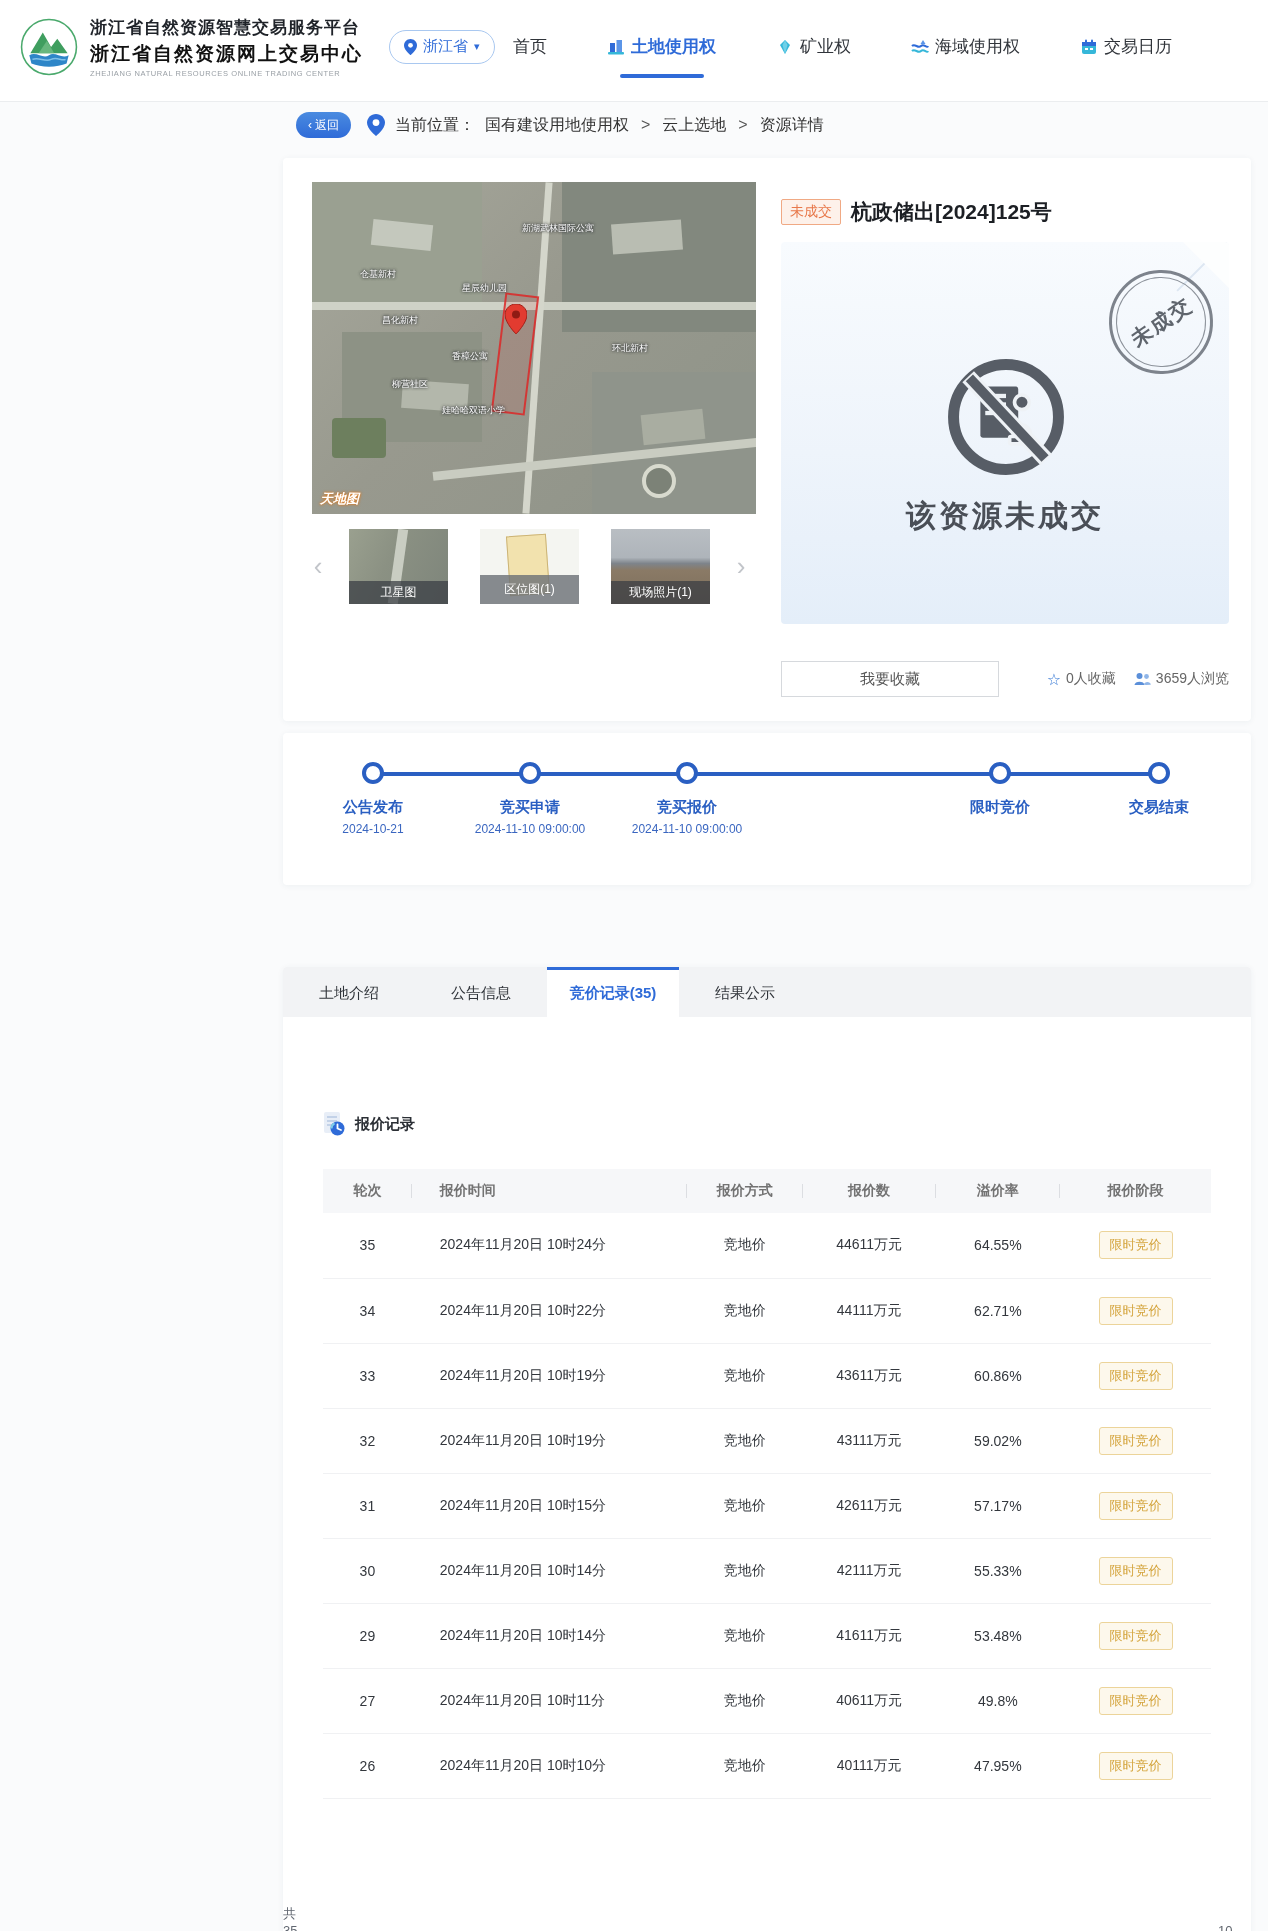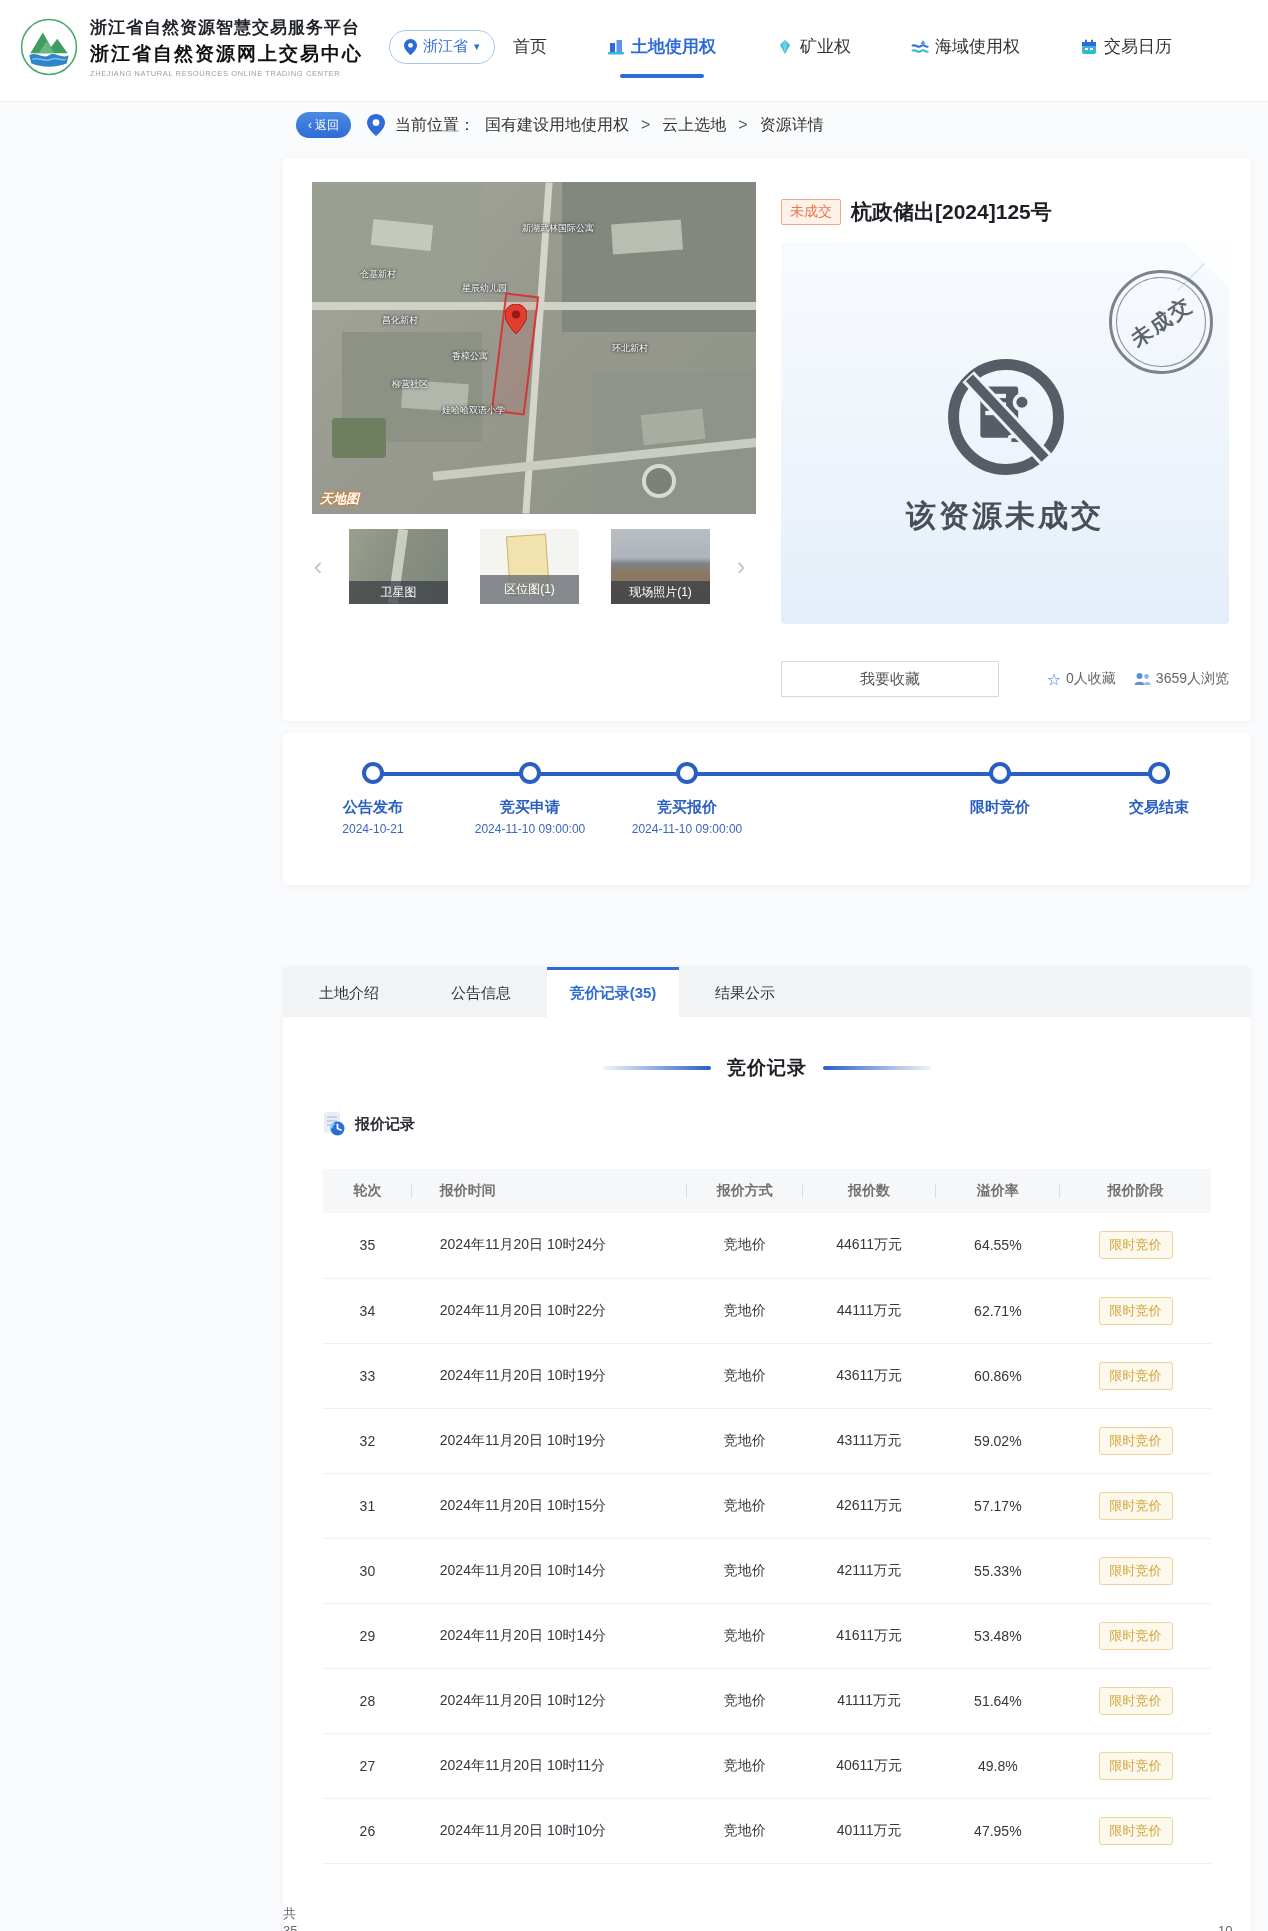--- a/index.html
+++ b/index.html
@@ -365,25 +365,20 @@
   </section>
 
   <section class="card card-table">
     <div class="tab-bar">
       <div class="tab">土地介绍</div>
       <div class="tab">公告信息</div>
       <div class="tab active">竞价记录(35)</div>
       <div class="tab">结果公示</div>
     </div>
 
-    <div class="sec-header">
-      <span class="sec-line l"></span>
-      <span class="sec-title">竞价记录</span>
-      <span class="sec-line r"></span>
-    </div>
 
     <div class="sub-header">
       <svg class="sub-ico" viewBox="0 0 26 26">
         <rect x="3" y="1" width="16" height="21" rx="2" fill="#e8eef7"></rect>
         <rect x="6" y="5" width="10" height="2" fill="#c3d2e8"></rect>
         <rect x="6" y="9" width="10" height="2" fill="#c3d2e8"></rect>
         <rect x="6" y="13" width="7" height="2" fill="#c3d2e8"></rect>
         <circle cx="16.5" cy="17.5" r="7" fill="#2f6bd8"></circle>
         <path d="M16.5 13.5 V17.5 L20 19" stroke="#fff" stroke-width="1.8" fill="none" stroke-linecap="round"></path>
         <path d="M10.5 17.5 a6 6 0 0 1 3-5.2" stroke="#7fd0e8" stroke-width="2" fill="none"></path>
@@ -461,28 +456,20 @@
         </tr>
         <tr>
           <td>29</td>
           <td class="left">2024年11月20日 10时14分</td>
           <td>竞地价</td>
           <td>41611万元</td>
           <td>53.48%</td>
           <td><span class="stage-badge">限时竞价</span></td>
         </tr>
         <tr>
-          <td>28</td>
-          <td class="left">2024年11月20日 10时12分</td>
-          <td>竞地价</td>
-          <td>41111万元</td>
-          <td>51.64%</td>
-          <td><span class="stage-badge">限时竞价</span></td>
-        </tr>
-        <tr>
           <td>27</td>
           <td class="left">2024年11月20日 10时11分</td>
           <td>竞地价</td>
           <td>40611万元</td>
           <td>49.8%</td>
           <td><span class="stage-badge">限时竞价</span></td>
         </tr>
         <tr>
           <td>26</td>
           <td class="left">2024年11月20日 10时10分</td>

